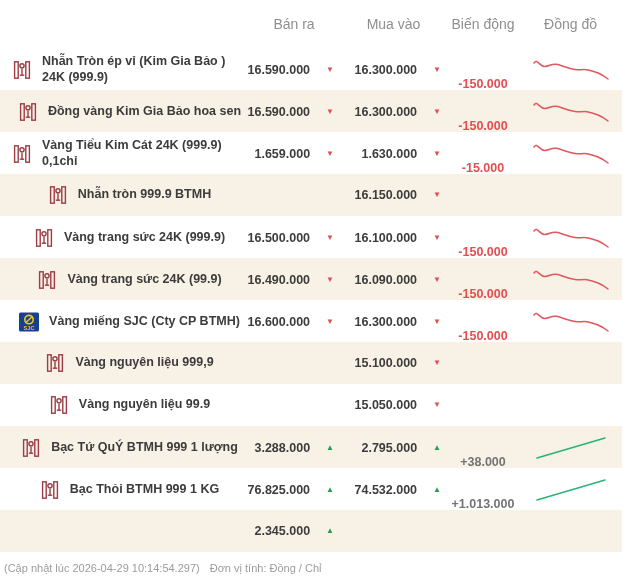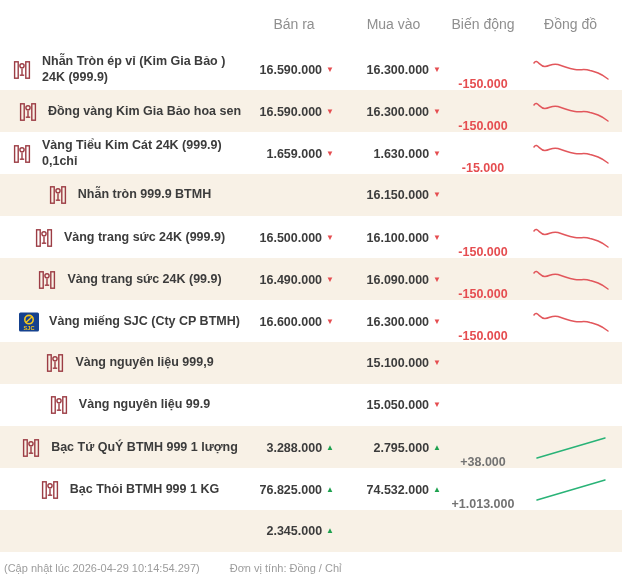--- a/index.html
+++ b/index.html
@@ -22,33 +22,33 @@
   .row.alt{background:#f8f1e6;}
   .name-cell{
     display:flex;align-items:center;gap:9px;padding-left:10px;min-width:0;justify-content:center;
   }
   .logo{width:22px;height:22px;flex:0 0 22px;display:block;}
   .nm{
     font-size:12.5px;font-weight:bold;color:#3c3c3c;line-height:1.25;
     max-width:205px;
   }
   .price{
-    display:flex;justify-content:flex-end;align-items:center;gap:4px;
+    display:flex;justify-content:flex-end;align-items:center;gap:16px;
     padding-right:6px;font-size:12.5px;font-weight:bold;color:#3c3c3c;
     white-space:nowrap;
   }
   .arr{font-size:8px;line-height:1;transform:translateY(-0.5px);}
   .arr.down{color:#e54d50;}
   .arr.up{color:#1da14e;}
   .chg{text-align:center;font-size:12.5px;font-weight:bold;white-space:nowrap;margin-top:29px;}
   .chg.down{color:#e54d50;}
   .chg.up{color:#737373;}
   .chart-cell{display:flex;justify-content:center;align-items:center;}
   .footer{
-    height:32px;display:flex;align-items:center;gap:30px;
+    height:32px;display:flex;align-items:center;gap:10px;
     padding-left:4px;font-size:11px;color:#9c9c9c;
   }
 </style>
 </head>
 <body>
 
 <div class="price-table">
 
   <div class="hdr-row">
     <div class="hdr-cell"></div>

